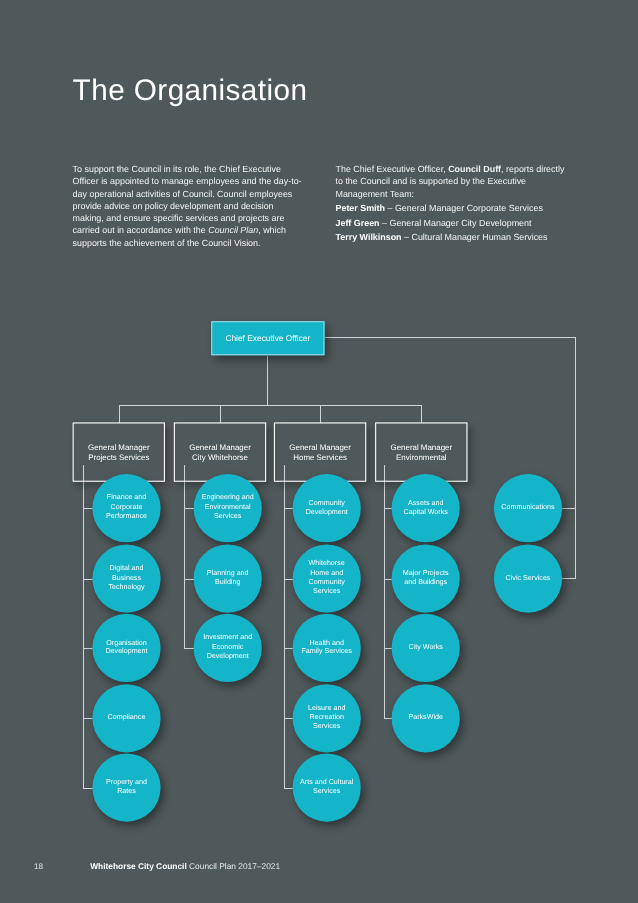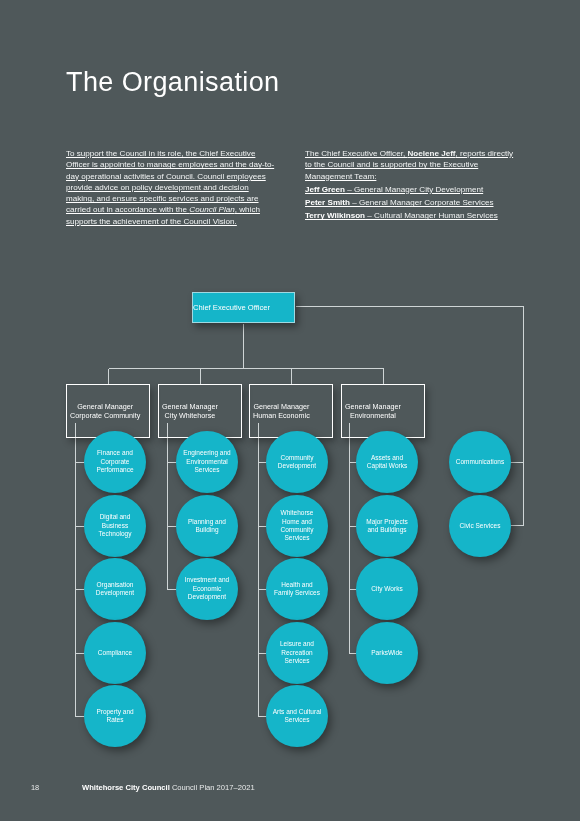--- a/index.html
+++ b/index.html
@@ -38,21 +38,20 @@
   .intro {
     position: absolute;
     top: 148px;
     left: 66px;
     width: 452px;
     display: flex;
     gap: 26px;
   }
   .intro-col {
     width: 213px;
-    text-decoration: underline;
   }
   .intro-col p {
     margin: 0;
     font-size: 8.1px;
     line-height: 11.3px;
     color: #f2f4f4;
     font-weight: 400;
   }
   .intro-col p .italic { font-style: italic; }
   .intro-col p .bold { font-weight: 700; }
@@ -83,20 +82,21 @@
     pointer-events: none;
   }
   .chart svg { display: block; }
 
   
   .node-box {
     position: absolute;
     box-sizing: border-box;
     display: flex;
     align-items: center;
+    justify-content: center;
     text-align: center;
     font-size: 7.2px;
     line-height: 9.4px;
     color: #ffffff;
   }
   .ceo-box {
     left: 192px;
     top: 292px;
     width: 103px;
     height: 31px;
@@ -175,24 +175,24 @@
 
 <div class="page">
 
   <div class="page-title">The Organisation</div>
 
   <div class="intro">
     <div class="intro-col">
       <p><span>To support the Council in its role, the Chief Executive Officer is appointed to manage employees and the day-to-day operational activities of Council. Council employees provide advice on policy development and decision making, and ensure specific services and projects are carried out in accordance with the </span><span class="italic">Council Plan</span><span>, which supports the achievement of the Council Vision.</span></p>
     </div>
     <div class="intro-col">
-      <p><span>The Chief Executive Officer, </span><span class="bold">Noelene Jeff</span><span>, reports directly to the Council and is supported by the Executive Management Team:</span></p>
+      <p><span>The Chief Executive Officer, </span><span class="bold">Council Duff</span><span>, reports directly to the Council and is supported by the Executive Management Team:</span></p>
       <ul class="exec-list">
+        <li><span class="name">Peter Smith</span><span> – General Manager Corporate Services</span></li>
         <li><span class="name">Jeff Green</span><span> – General Manager City Development</span></li>
-        <li><span class="name">Peter Smith</span><span> – General Manager Corporate Services</span></li>
         <li><span class="name">Terry Wilkinson</span><span> – Cultural Manager Human Services</span></li>
       </ul>
     </div>
   </div>
 
   <div class="chart">
     <svg width="580" height="821" viewBox="0 0 580 821" xmlns="http://www.w3.org/2000/svg">
       <g stroke="#cfd5d6" stroke-width="1" fill="none" shape-rendering="crispEdges">
 
         <path d="M243.5 323.5 L243.5 368.5"></path>
@@ -236,33 +236,33 @@
     </svg>
   </div>
 
   <div class="node-box ceo-box">
     <span>Chief Executive Officer</span>
   </div>
 
   <div class="node-box gm-box gm-1">
     <span class="lines">
       <span>General Manager</span><br>
-      <span>Corporate Community</span>
+      <span>Projects Services</span>
     </span>
   </div>
   <div class="node-box gm-box gm-2">
     <span class="lines">
       <span>General Manager</span><br>
       <span>City Whitehorse</span>
     </span>
   </div>
   <div class="node-box gm-box gm-3">
     <span class="lines">
       <span>General Manager</span><br>
-      <span>Human Economic</span>
+      <span>Home Services</span>
     </span>
   </div>
   <div class="node-box gm-box gm-4">
     <span class="lines">
       <span>General Manager</span><br>
       <span>Environmental</span>
     </span>
   </div>
 
   <div class="node-circle col-1" style="top:431px">

